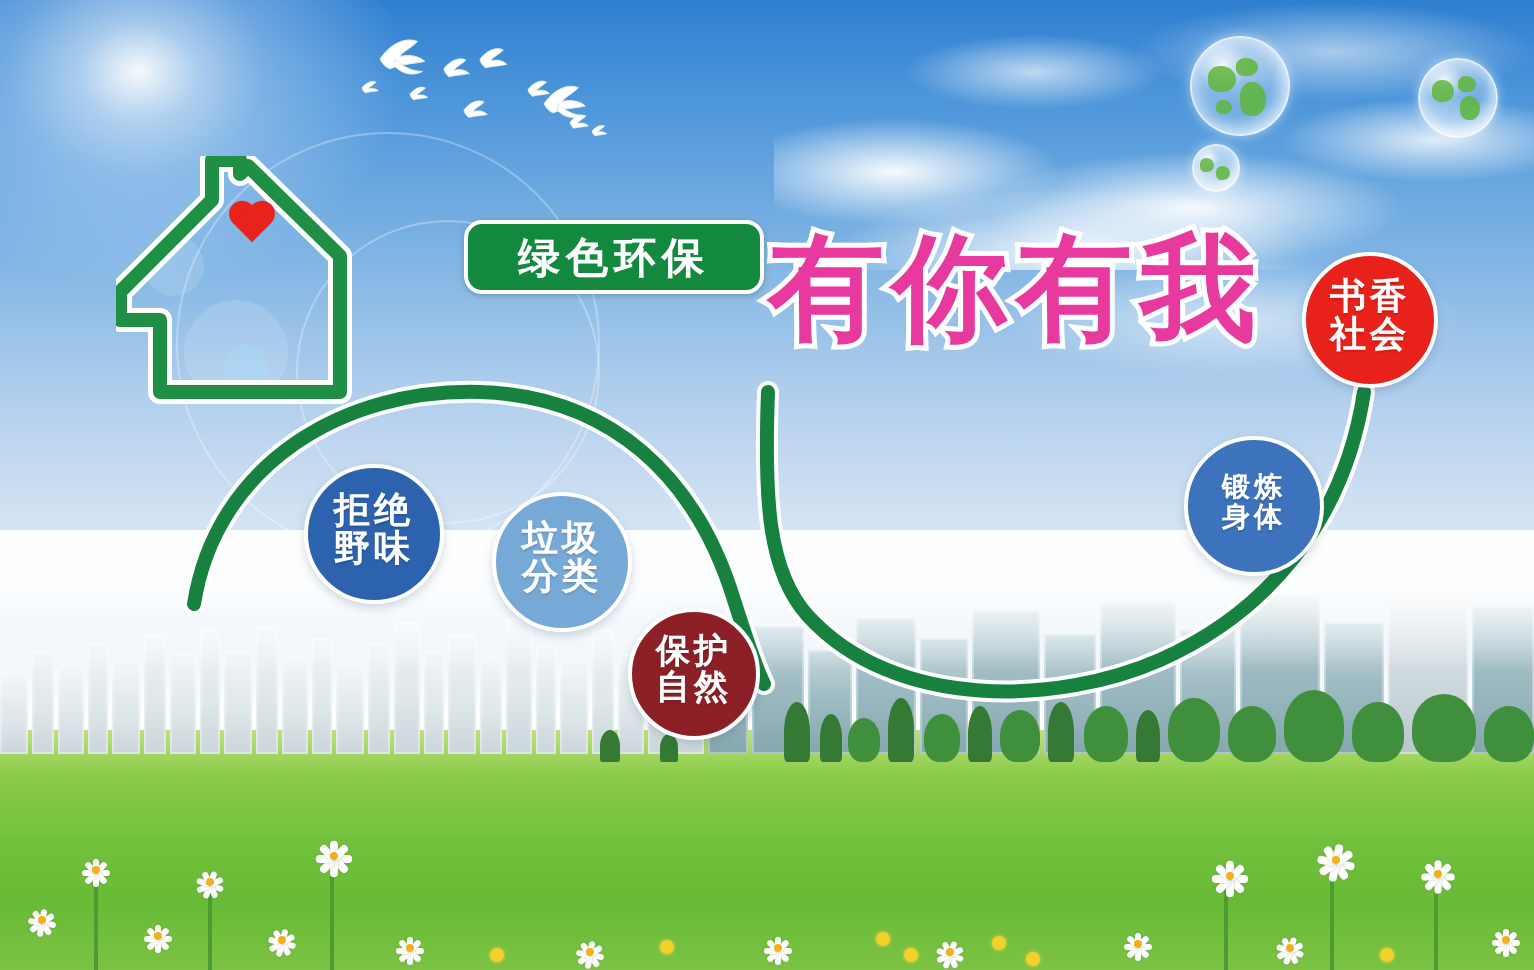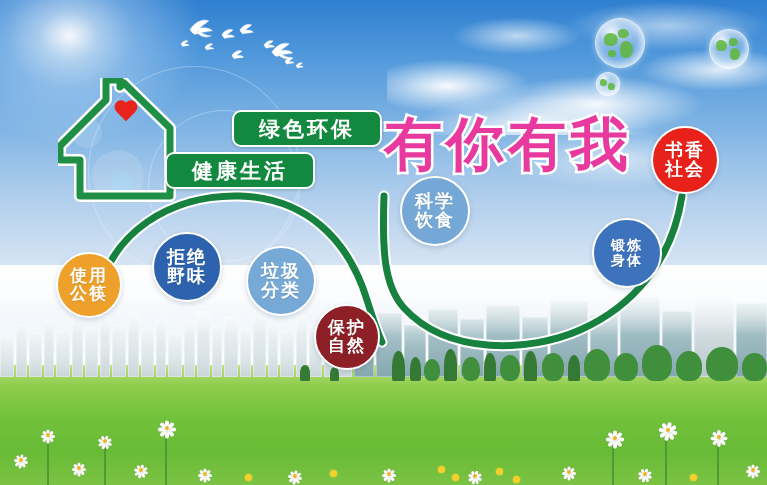--- a/index.html
+++ b/index.html
@@ -74,21 +74,21 @@
   .banner{position:absolute;background:#12893f;border:2px solid #ffffff;border-radius:9px;
     color:#fff;font-weight:700;letter-spacing:3px;display:flex;align-items:center;justify-content:center;
     box-shadow:0 1px 3px rgba(0,60,20,.25);}
   .b1{left:184px;top:110px;width:146px;height:33px;font-size:21px;margin-left:48px;}
   .b2{left:165px;top:152px;width:146px;height:33px;font-size:21px;}
 
   
   .bub{position:absolute;border-radius:50%;border:2px solid #ffffff;
     display:flex;flex-direction:column;align-items:center;justify-content:center;
     color:#fff;font-weight:700;line-height:1.05;letter-spacing:2px;
-    box-shadow:0 2px 5px rgba(40,70,110,.20);text-shadow:0 1px 1px rgba(0,0,0,.12);}
+    box-shadow:0 2px 5px rgba(40,70,110,.20);text-shadow:0 1px 1px rgba(0,0,0,.12);font-family:Liberation Mono, monospace;}
   .bub span{display:block;}
 
   .arcsvg{position:absolute;left:0;top:0;}
 </style>
 </head>
 <body>
 
 <div id="poster">
 
   <div class="layer">
@@ -422,43 +422,34 @@
 
   <svg class="house" width="130" height="126" viewBox="0 0 130 126">
     <path d="M2 68 L48 22 L48 2 L62 2 L62 9 L66 5 L112 50 L112 118 L22 118 L22 82 L2 82 Z" fill="none" stroke="#ffffff" stroke-width="12" stroke-linejoin="round"></path>
     <path d="M2 68 L48 22 L48 2 L62 2 L62 9 L66 5 L112 50 L112 118 L22 118 L22 82 L2 82 Z" fill="none" stroke="#1f8f46" stroke-width="7" stroke-linejoin="round"></path>
   </svg>
   <div class="heart"></div>
 
   <div class="title title-l2">有你有我</div>
 
   <div class="banner b1">绿色环保</div>
-  <div class="banner b2">健康生活</div>
-
-  <div class="bub" style="left:56px;top:252px;width:62px;height:62px;background:#eda02a;font-size:17px;">
-    <span>使用</span>
-    <span>公筷</span>
-  </div>
+
   <div class="bub" style="left:246px;top:246px;width:66px;height:66px;background:#77a9d7;font-size:18px;">
     <span>垃圾</span>
     <span>分类</span>
   </div>
   <div class="bub" style="left:152px;top:232px;width:66px;height:66px;background:#2c62ae;font-size:18px;">
     <span>拒绝</span>
     <span>野味</span>
   </div>
   <div class="bub" style="left:314px;top:304px;width:62px;height:62px;background:#8c2026;font-size:17px;">
     <span>保护</span>
     <span>自然</span>
   </div>
 
-  <div class="bub" style="left:400px;top:176px;width:66px;height:66px;background:#75a8d6;font-size:18px;">
-    <span>科学</span>
-    <span>饮食</span>
-  </div>
   <div class="bub" style="left:592px;top:218px;width:66px;height:66px;background:#3d72bc;font-size:14px;">
     <span>锻炼</span>
     <span>身体</span>
   </div>
   <div class="bub" style="left:651px;top:126px;width:64px;height:64px;background:#e8211a;font-size:18px;">
     <span>书香</span>
     <span>社会</span>
   </div>
 
 </div>

